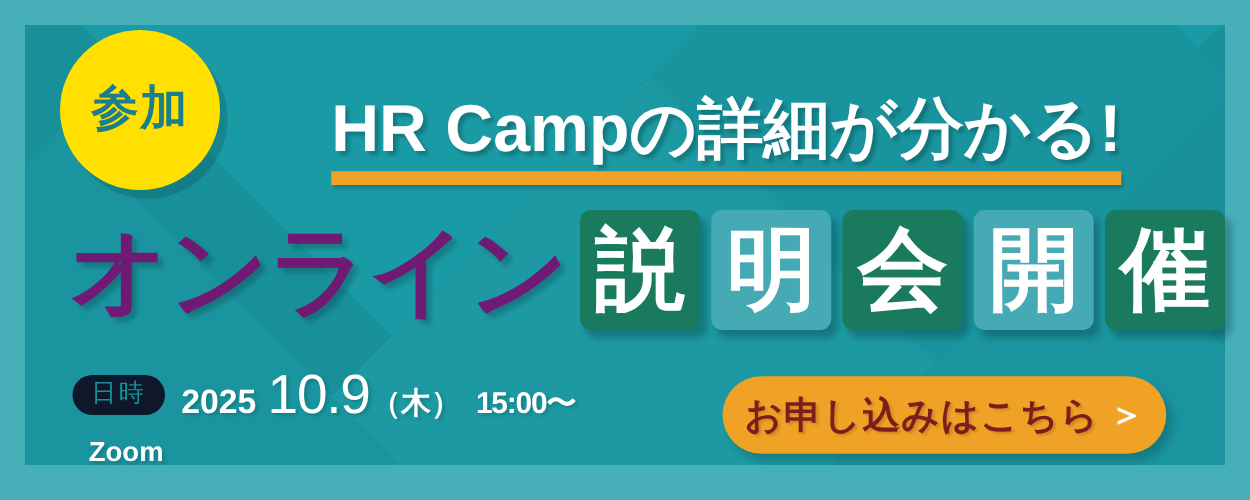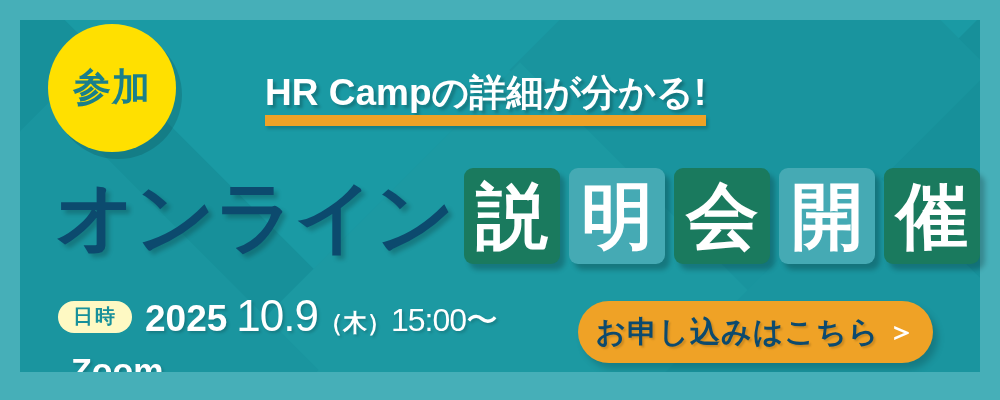--- a/index.html
+++ b/index.html
@@ -92,21 +92,21 @@
 
   
   .headline-wrap {
     position:absolute;
     left:265px; top:68px;
     z-index:5;
   }
   .headline {
     position:relative;
     color:#FFFFFF;
-    font-size:37px;
+    font-size:53px;
     font-weight:bold;
     letter-spacing:0px;
     white-space:nowrap;
     text-shadow:3px 3px 3px rgba(0,0,0,0.22);
     padding-bottom:4px;
   }
   .headline-underline {
     position:absolute;
     left:0; bottom:-4px;
     width:100%; height:11px;
@@ -116,21 +116,21 @@
 
   
   .title-row {
     position:absolute;
     left:55px; top:168px;
     display:flex;
     align-items:center;
     z-index:5;
   }
   .title-plain {
-    color:#0c4a6e;
+    color:#701a75;
     font-size:79px;
     font-weight:bold;
     line-height:1;
     letter-spacing:-1px;
     white-space:nowrap;
     text-shadow:4px 4px 4px rgba(0,0,0,0.20);
     margin-right:10px;
   }
   .kanji-boxes { display:flex; gap:9px; }
   .kanji-box {
@@ -151,63 +151,63 @@
     position:absolute;
     left:58px; top:291px;
     z-index:5;
   }
   .info-row {
     display:flex;
     align-items:center;
     margin-bottom:8px;
   }
   .info-pill {
-    background:#fef9c3;
+    background:#0f172a;
     color:#17909A;
     border-radius:100px;
     font-size:20px;
-    font-weight:bold;
+    font-weight:normal;
     letter-spacing:2px;
     padding:4px 15px 5px;
     line-height:1.15;
     white-space:nowrap;
     flex:0 0 auto;
   }
   .info-pill.wide { letter-spacing:0px; padding:4px 12px 5px; }
 
   .info-text {
     color:#FFFFFF;
     white-space:nowrap;
     margin-left:13px;
     text-shadow:2px 2px 3px rgba(0,0,0,0.18);
     display:flex;
     align-items:baseline;
   }
-  .t-year  { font-size:37px; font-weight:bold; }
+  .t-year  { font-size:27px; font-weight:bold; }
   .t-date  { font-size:44px; font-weight:normal; margin-left:9px; letter-spacing:-1px; }
   .t-dow   { font-size:24px; font-weight:bold; margin-left:1px; }
-  .t-time  { font-size:32px; font-weight:normal; margin-left:0; letter-spacing:-1px; }
-  .t-zoom  { font-size:34px; font-weight:bold; letter-spacing:0px; }
+  .t-time  { font-size:24px; font-weight:bold; margin-left:12px; letter-spacing:-1px; }
+  .t-zoom  { font-size:22px; font-weight:bold; letter-spacing:0px; }
 
   
   .cta-button {
     position:absolute;
     left:578px; top:301px;
     width:355px; height:62px;
     border-radius:100px;
     background:#EFA226;
     display:flex;
     align-items:center;
     justify-content:center;
     cursor:pointer;
     box-shadow:5px 6px 7px rgba(0,0,0,0.18);
     z-index:6;
   }
   .cta-label {
-    color:#0c4a6e;
+    color:#7f1d1d;
     font-size:30px;
     font-weight:bold;
     letter-spacing:1px;
     white-space:nowrap;
     text-shadow:2px 2px 2px rgba(0,0,0,0.15);
   }
   .cta-arrow {
     color:#FFFFFF;
     font-size:28px;
     font-weight:bold;

